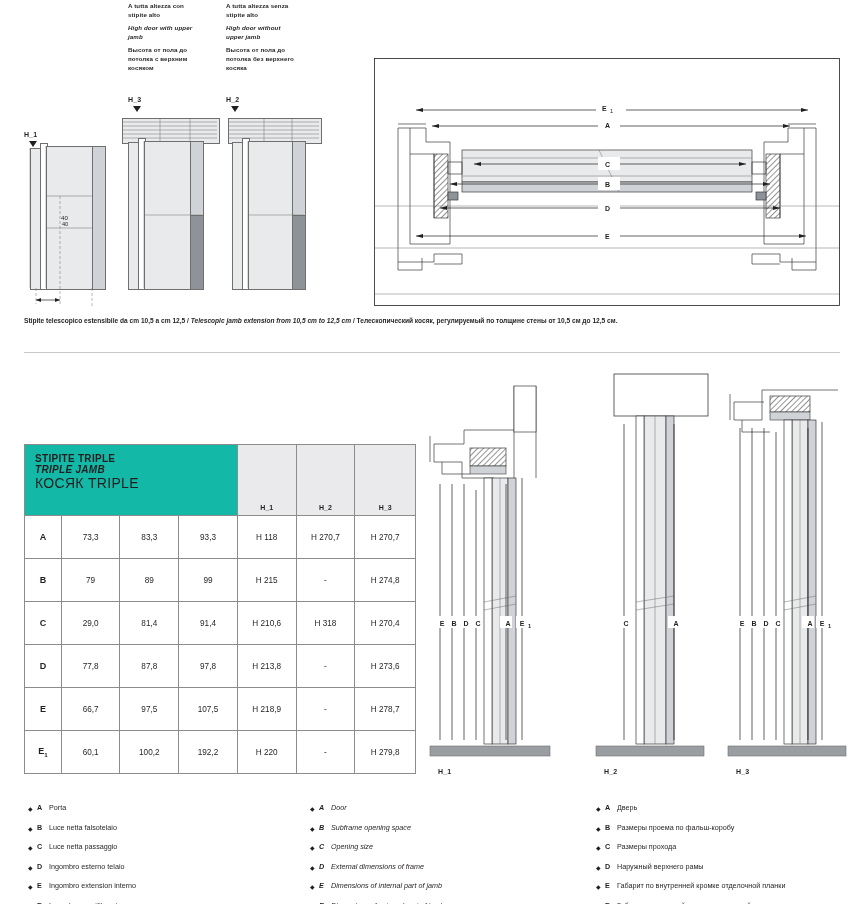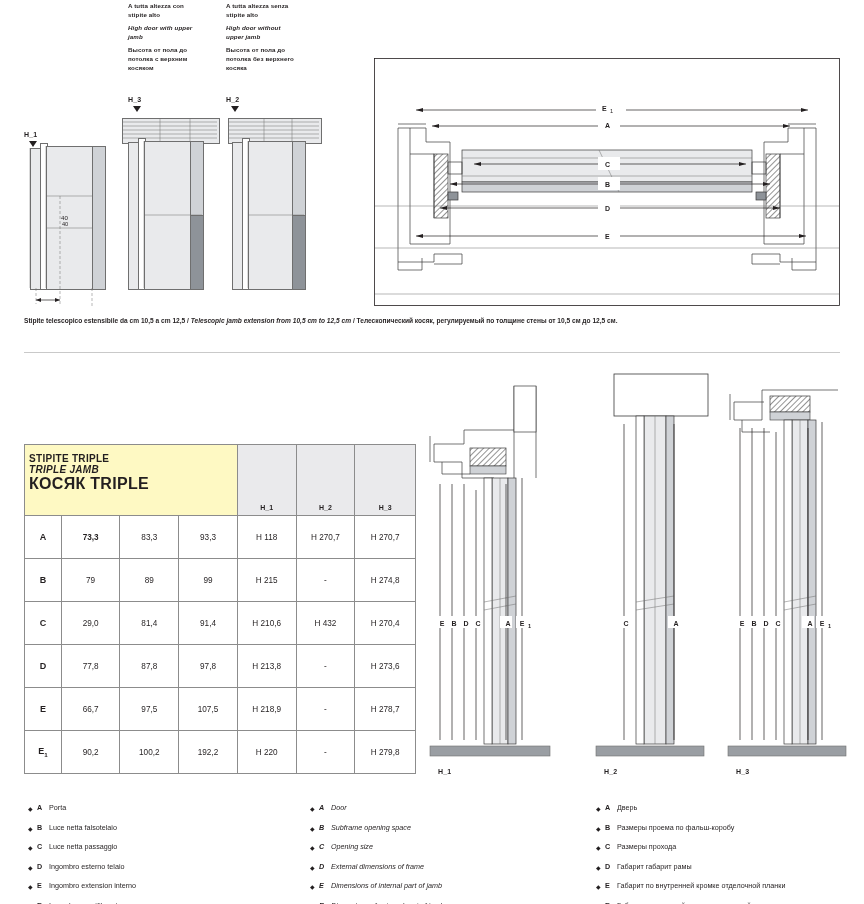--- a/index.html
+++ b/index.html
@@ -30,28 +30,28 @@
     font-size:6.6px;font-weight:bold;line-height:1.55;
   }
   .caption .it{font-style:italic;}
 
   
   .rule{position:absolute;left:24px;top:352px;width:816px;height:1px;background:#c9c9c9;}
 
   
   .tbl{position:absolute;left:24px;top:444px;width:392px;border-collapse:collapse;}
   .tbl td,.tbl th{border:1px solid #8c8c8c;}
-  .tbl .hdr{background:#fef9c3;height:62px;vertical-align:top;padding:8px 0 0 4px;text-align:left;}
+  .tbl .hdr{background:#14b8a6;height:62px;vertical-align:top;padding:8px 0 0 10px;text-align:left;}
   .tbl .hdr .t1{font-size:10px;font-weight:bold;letter-spacing:.3px;}
   .tbl .hdr .t2{font-size:10px;font-weight:bold;font-style:italic;letter-spacing:.3px;}
-  .tbl .hdr .t3{font-size:16px;font-weight:bold;letter-spacing:.3px;}
+  .tbl .hdr .t3{font-size:14px;font-weight:normal;letter-spacing:.3px;}
   .tbl .hcell{background:#eaeaec;vertical-align:bottom;padding-bottom:4px;text-align:center;font-size:7px;font-weight:bold;}
   .tbl td.rk{width:34px;text-align:center;font-weight:bold;font-size:9px;background:#ffffff;}
   .tbl td.v{text-align:center;font-size:8.2px;height:40px;}
-  .tbl td.v1{width:56px;font-weight:bold;}
+  .tbl td.v1{width:56px;}
   .tbl td.v2{width:56px;}
   .tbl td.v3{width:56px;}
   .tbl td.v4{width:56px;}
   .tbl td.v5{width:56px;}
   .tbl td.v6{width:58px;}
   .sub{font-size:6.2px;vertical-align:sub;}
 
   
   .legend{position:absolute;font-size:7.2px;line-height:1.0;}
   .legend .row{display:flex;align-items:flex-start;margin-bottom:9.5px;}
@@ -311,21 +311,21 @@
     <td class="v">H 215</td>
     <td class="v">-</td>
     <td class="v">H 274,8</td>
   </tr>
   <tr>
     <td class="rk"><span>C</span></td>
     <td class="v">29,0</td>
     <td class="v">81,4</td>
     <td class="v">91,4</td>
     <td class="v">H 210,6</td>
-    <td class="v">H 432</td>
+    <td class="v">H 318</td>
     <td class="v">H 270,4</td>
   </tr>
   <tr>
     <td class="rk"><span>D</span></td>
     <td class="v">77,8</td>
     <td class="v">87,8</td>
     <td class="v">97,8</td>
     <td class="v">H 213,8</td>
     <td class="v">-</td>
     <td class="v">H 273,6</td>
@@ -334,21 +334,21 @@
     <td class="rk"><span>E</span></td>
     <td class="v">66,7</td>
     <td class="v">97,5</td>
     <td class="v">107,5</td>
     <td class="v">H 218,9</td>
     <td class="v">-</td>
     <td class="v">H 278,7</td>
   </tr>
   <tr>
     <td class="rk"><span>E</span><span class="sub">1</span></td>
-    <td class="v">90,2</td>
+    <td class="v">60,1</td>
     <td class="v">100,2</td>
     <td class="v">192,2</td>
     <td class="v">H 220</td>
     <td class="v">-</td>
     <td class="v">H 279,8</td>
   </tr>
 </tbody>
   </table>
 
 <svg class="abs" style="left:418px;top:366px;" width="430" height="400">
@@ -564,21 +564,21 @@
       <span class="txt">Размеры проема по фальш-коробу</span>
     </div>
   <div class="row">
       <span class="bullet">◆</span>
       <span class="key"><span>C</span></span>
       <span class="txt">Размеры прохода</span>
     </div>
   <div class="row">
       <span class="bullet">◆</span>
       <span class="key"><span>D</span></span>
-      <span class="txt">Габарит габарит рамы</span>
+      <span class="txt">Наружный верхнего рамы</span>
     </div>
   <div class="row">
       <span class="bullet">◆</span>
       <span class="key"><span>E</span></span>
       <span class="txt">Габарит по внутренней кромке отделочной планки</span>
     </div>
   <div class="row">
       <span class="bullet">◆</span>
       <span class="key"><span>E</span><span class="sub">1</span></span>
       <span class="txt">Габарит по внешней кромке отделочной планки</span>

